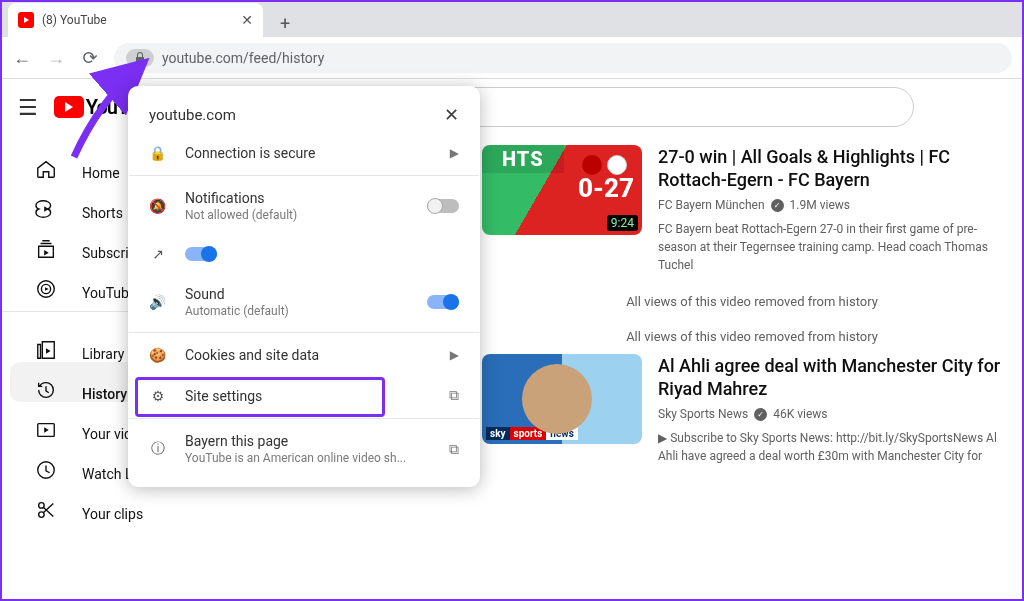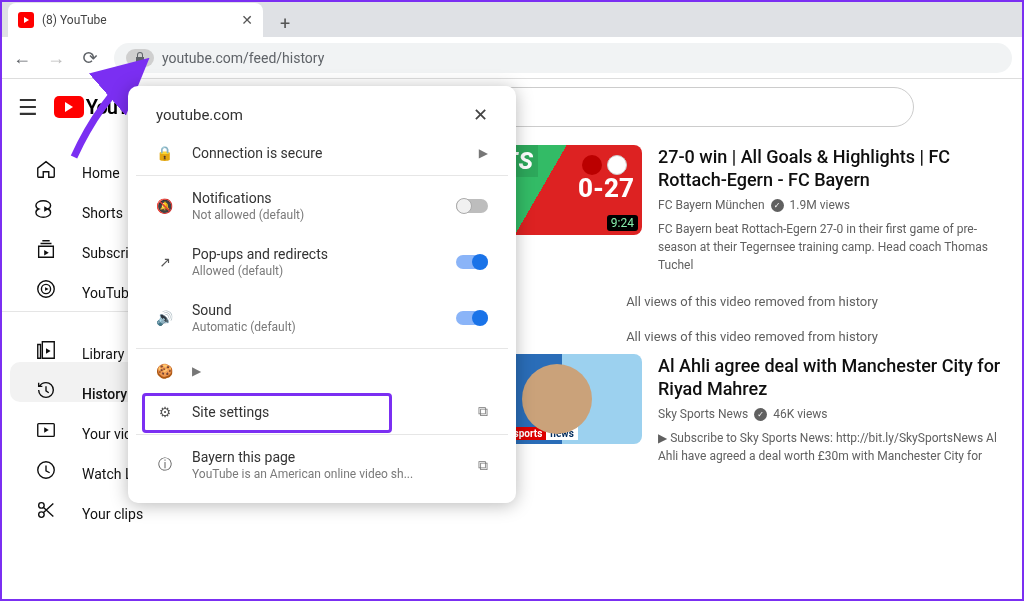--- a/index.html
+++ b/index.html
@@ -43,21 +43,21 @@
 .thumb{width:160px;height:90px;border-radius:8px;background:#888;position:relative;flex-shrink:0;overflow:hidden;}
 .thumb .dur{position:absolute;bottom:4px;right:4px;background:#000;color:#86efac;font-size:12px;padding:1px 4px;border-radius:3px;}
 .vinfo{flex:1;padding-right:20px;}
 .vtitle{font-size:18px;font-weight:500;color:#0f0f0f;line-height:1.3;margin-bottom:6px;}
 .vmeta{font-size:12px;color:#606060;display:flex;align-items:flex-end;gap:6px;margin-bottom:8px;}
 .verified{width:13px;height:13px;background:#606060;border-radius:50%;display:inline-flex;align-items:center;justify-content:center;color:#fff;font-size:8px;}
 .vdesc{font-size:12px;color:#606060;line-height:1.5;}
 .removed{text-align:center;color:#606060;font-size:13px;padding:10px 0;}
 
 
-.popup{position:absolute;left:126px;top:84px;width:388px;background:#fff;border-radius:10px;box-shadow:0 2px 18px rgba(0,0,0,.28);padding:10px 8px;z-index:50;}
+.popup{position:absolute;left:126px;top:84px;width:352px;background:#fff;border-radius:10px;box-shadow:0 2px 18px rgba(0,0,0,.28);padding:10px 1px;z-index:50;}
 .pop-head{display:flex;align-items:center;justify-content:space-between;padding:8px 20px;}
 .pop-head .t{font-size:15px;color:#333;}
 .pop-head .x{font-size:18px;color:#444;}
 .pop-row{display:flex;align-items:center;padding:12px 20px;gap:18px;font-size:14px;color:#333;position:relative;}
 .pop-row .ico{width:18px;display:flex;justify-content:center;color:#555;}
 .pop-row .col{display:flex;flex-direction:column;gap:2px;flex:1;}
 .pop-row .sub-t{font-size:12px;color:#7a7a7a;}
 .pop-row .chev{color:#777;font-size:12px;}
 .pop-row .ext{color:#777;font-size:14px;}
 .toggle{width:32px;height:14px;border-radius:8px;position:relative;}
@@ -69,21 +69,21 @@
 
 
 .arrow{position:absolute;left:62px;top:60px;width:90px;height:100px;pointer-events:none;}
 .arrow svg{overflow:visible;}
 
 
 .thumb.fcb{background:linear-gradient(120deg,#3b6 0 40%,#d22 40% 100%);}
 .thumb.fcb .score{position:absolute;right:8px;top:28px;color:#fff;font-size:26px;font-weight:800;}
 .thumb.fcb .badge{position:absolute;left:100px;top:10px;width:20px;height:20px;background:#b00;border-radius:50%;}
 .thumb.fcb .badge2{position:absolute;left:125px;top:10px;width:20px;height:20px;background:#fff;border:1px solid #ccc;border-radius:50%;}
-.thumb.fcb .hts{position:absolute;left:0;top:0;color:#fff;font-weight:800;font-size:24px;letter-spacing:1px;padding:2px 4px;background:rgba(0,0,0,.1);font-style:italic;}
+.thumb.fcb .hts{position:absolute;left:0;top:0;color:#fff;font-weight:800;font-size:20px;letter-spacing:1px;padding:2px 20px;background:rgba(0,0,0,.1);}
 .thumb.mahrez{background:linear-gradient(90deg,#2a6db8 0 50%, #9cd1ef 50% 100%);}
 .thumb.mahrez::after{content:"";position:absolute;left:40px;top:10px;width:70px;height:70px;border-radius:50%;background:#caa27a;}
 .sky{position:absolute;bottom:4px;left:4px;display:flex;font-size:10px;font-weight:700;}
 .sky .s1{background:#002b5c;color:#fff;padding:1px 4px;}
 .sky .s2{background:#d00;color:#fff;padding:1px 4px;}
 .sky .s3{background:#fff;color:#002b5c;padding:1px 4px;}
 </style>
 </head>
 <body>
 
@@ -269,41 +269,38 @@
     <div class="col">
         <span>Notifications</span>
         <span class="sub-t">Not allowed (default)</span>
       </div>
     <div class="toggle off">
         <div class="knob"></div>
       </div>
   </div>
   <div class="pop-row">
     <span class="ico">↗</span>
-    <div class="col">
-        <span>Pop-ups and redirects</span>
-        <span class="sub-t">Allowed (default)</span>
-      </div>
     <div class="toggle on">
         <div class="knob"></div>
       </div>
   </div>
   <div class="pop-row">
     <span class="ico">🔊</span>
     <div class="col">
         <span>Sound</span>
         <span class="sub-t">Automatic (default)</span>
       </div>
     <div class="toggle on">
         <div class="knob"></div>
       </div>
   </div>
   <div class="pop-sep"></div>
   <div class="pop-row">
     <span class="ico">🍪</span>
+    <span style="flex:1;">Cookies and site data</span>
     <span class="chev">▶</span>
   </div>
   <div class="pop-row" style="position:relative;">
     <span class="ico">⚙</span>
     <span style="flex:1;">Site settings</span>
     <span class="ext">⧉</span>
     <div class="highlight" style="left:6px;top:2px;width:250px;height:40px;"></div>
   </div>
   <div class="pop-sep"></div>
   <div class="pop-row">

